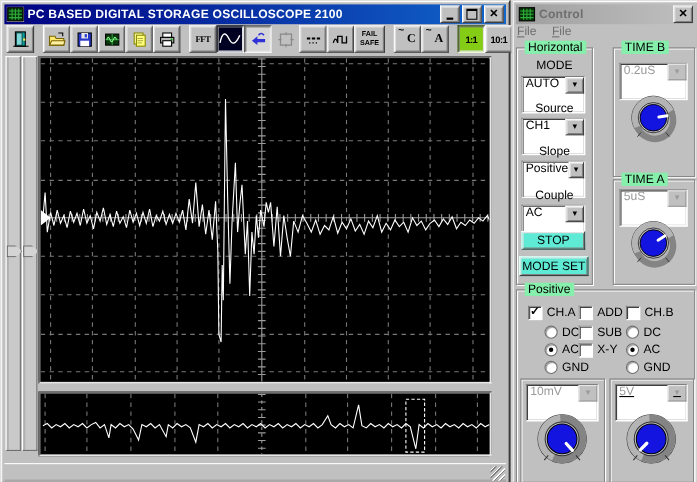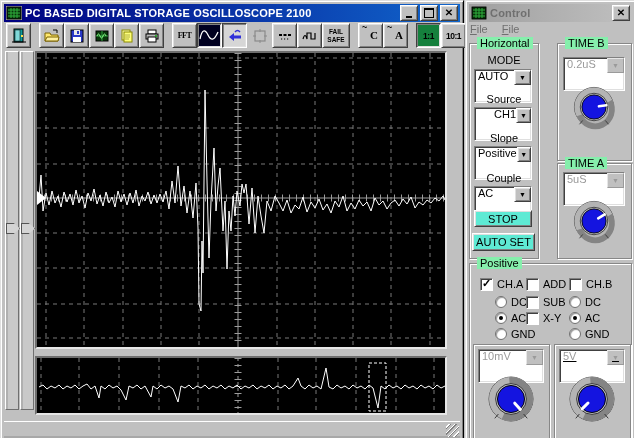--- a/index.html
+++ b/index.html
@@ -190,21 +190,21 @@
         <span class="cal-letter">C</span>
       </span>
     </div>
     <div class="tb-btn">
       <span class="cal-wrap">
         <span class="cal-tilde">~</span>
         <span class="cal-letter">A</span>
       </span>
     </div>
     <div class="tb-gap"></div>
-    <div class="tb-btn pressed" style="background:#15803d;text-align:center;">
+    <div class="tb-btn pressed" style="background:#84cc16;text-align:center;">
       <span class="ratio-label">1:1</span>
     </div>
     <div class="tb-btn">
       <span class="ratio-label">10:1</span>
     </div>
   </div>
 
   <div class="sliders">
     <div class="track" style="left:4px;"></div>
     <div class="track" style="left:19px;"></div>
@@ -288,39 +288,39 @@
   </div>
 
   <div class="groupbox" style="left:3px;top:42px;width:68px;height:214px;">
     <span class="gb-label">Horizontal</span>
     <span class="lbl ctl-center" style="left:0;right:0;top:10px;">MODE</span>
     <div class="dd" style="left:4px;top:25px;width:58px;">
       <span class="dd-text">AUTO</span>
       <span class="dd-arrow">▼</span>
     </div>
     <span class="lbl ctl-center" style="left:0;right:0;top:49px;">Source</span>
-    <div class="dd" style="left:4px;top:63px;width:58px;padding-left:16px;">
+    <div class="dd" style="left:4px;top:63px;width:58px;">
       <span class="dd-text">CH1</span>
       <span class="dd-arrow">▼</span>
     </div>
     <span class="lbl ctl-center" style="left:0;right:0;top:88px;">Slope</span>
     <div class="dd" style="left:4px;top:102px;width:58px;">
       <span class="dd-text">Positive</span>
       <span class="dd-arrow">▼</span>
     </div>
     <span class="lbl ctl-center" style="left:0;right:0;top:128px;">Couple</span>
     <div class="dd" style="left:4px;top:142px;width:58px;">
       <span class="dd-text">AC</span>
       <span class="dd-arrow">▼</span>
     </div>
     <div class="btn95" style="left:4px;top:166px;width:58px;height:17px;">
       <span>STOP</span>
     </div>
     <div class="btn95" style="left:2px;top:189px;width:63px;height:18px;">
-      <span>AUTO SET</span>
+      <span>MODE SET</span>
     </div>
   </div>
 
   <div class="groupbox" style="left:91px;top:42px;width:73px;height:116px;">
     <span class="gb-label">TIME B</span>
     <div class="dd disabled" style="left:5px;top:13px;width:62px;">
       <span class="dd-text">0.2uS</span>
       <span class="dd-arrow">▼</span>
     </div>
     <svg class="knob" style="left:11px;top:38px;" width="50" height="50" viewBox="0 0 60 60">

